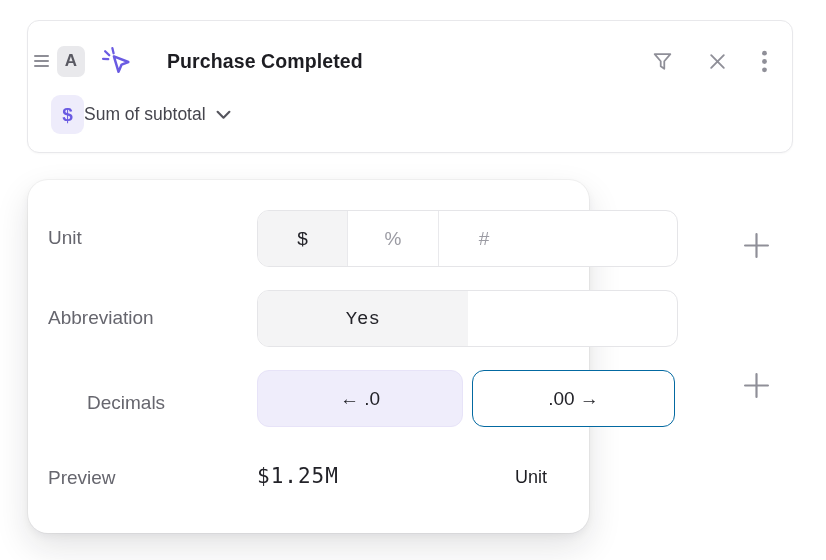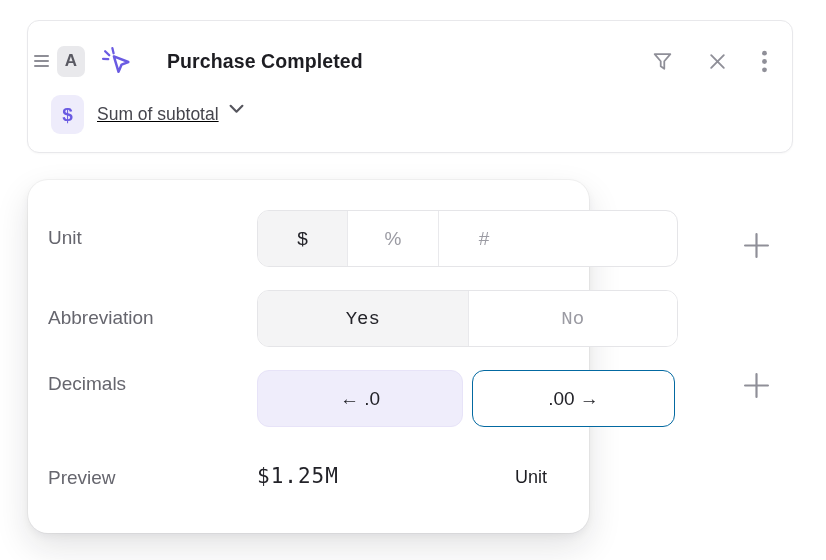--- a/index.html
+++ b/index.html
@@ -25,37 +25,37 @@
   .card-title { margin-left:33px; font-size:19.5px; font-weight:600; color:#1d1d22;
                 letter-spacing:.1px;text-align:center; }
   .card-actions { margin-left:auto; display:flex; align-items:center; gap:33px; }
   .action-icon { color:#8f8f98; display:flex; align-items:center; justify-content:center;
                  cursor:pointer; background:none; border:none; padding:0; }
 
   .card-row2 { display:flex; align-items:center; margin-top:14px; padding-left:23px; }
   .metric-badge { width:33px; height:39px; background:#eeecfb; border-radius:9px;
                   color:#6a5be2; font-size:19px; font-weight:600;
                   display:flex; align-items:center; justify-content:center; }
-  .metric-selector { display:flex; align-items:flex-start; margin-left:13px; cursor:pointer;
-                     background:none; border:none; font-family:inherit;text-decoration:underline; }
+  .metric-selector { display:flex; align-items:center; margin-left:0; cursor:pointer;
+                     background:none; border:none; font-family:inherit; }
   .metric-label { font-size:17.5px; color:#45454d; }
   .metric-chevron { margin-left:10px; color:#55555d; display:flex; }
 
   
   .panel {
     position:absolute; left:28px; top:180px; width:561px; height:353px;
     background:#fff; border-radius:20px;
     box-shadow:0 0 0 1px rgba(25,25,35,.04), 0 14px 34px rgba(25,25,35,.12),
                0 3px 8px rgba(25,25,35,.05);
   }
   .row-label { position:absolute; left:20px; font-size:19px; line-height:24px;
                color:#66666e; }
   .label-unit    { top:46px; }
   .label-abbrev  { top:126px; }
-  .label-decimals{ top:192px; }
+  .label-decimals{ top:211px;margin-left:39px; }
   .label-preview { top:286px; }
 
   .control { position:absolute; left:229px; width:421px; height:57px; }
   .ctl-unit   { top:30px; }
   .ctl-abbrev { top:110px;font-family:Liberation Mono, monospace; }
 
   .segmented { display:flex; width:100%; height:100%; background:#fff;
                border:1px solid #e5e5e8; border-radius:12px; overflow:hidden; }
   .segment { display:flex; align-items:center; justify-content:center;
              font-size:19px; color:#9b9ba3; border:none; border-left:1px solid #e9e9ec;
@@ -149,21 +149,20 @@
       <button class="segment seg-s selected">$</button>
       <button class="segment seg-m">%</button>
       <button class="segment seg-m">#</button>
     </div>
   </div>
 
   <span class="row-label label-abbrev">Abbreviation</span>
   <div class="control ctl-abbrev">
     <div class="segmented">
       <button class="segment seg-half selected">Yes</button>
-      <button class="segment seg-half">No</button>
     </div>
   </div>
 
   <span class="row-label label-decimals">Decimals</span>
   <button class="decimal-btn decimal-down">← .0</button>
   <button class="decimal-btn decimal-up">.00 →</button>
 
   <span class="row-label label-preview">Preview</span>
   <span class="preview-value">$1.25M</span>
   <button class="reset-button">Unit</button>

